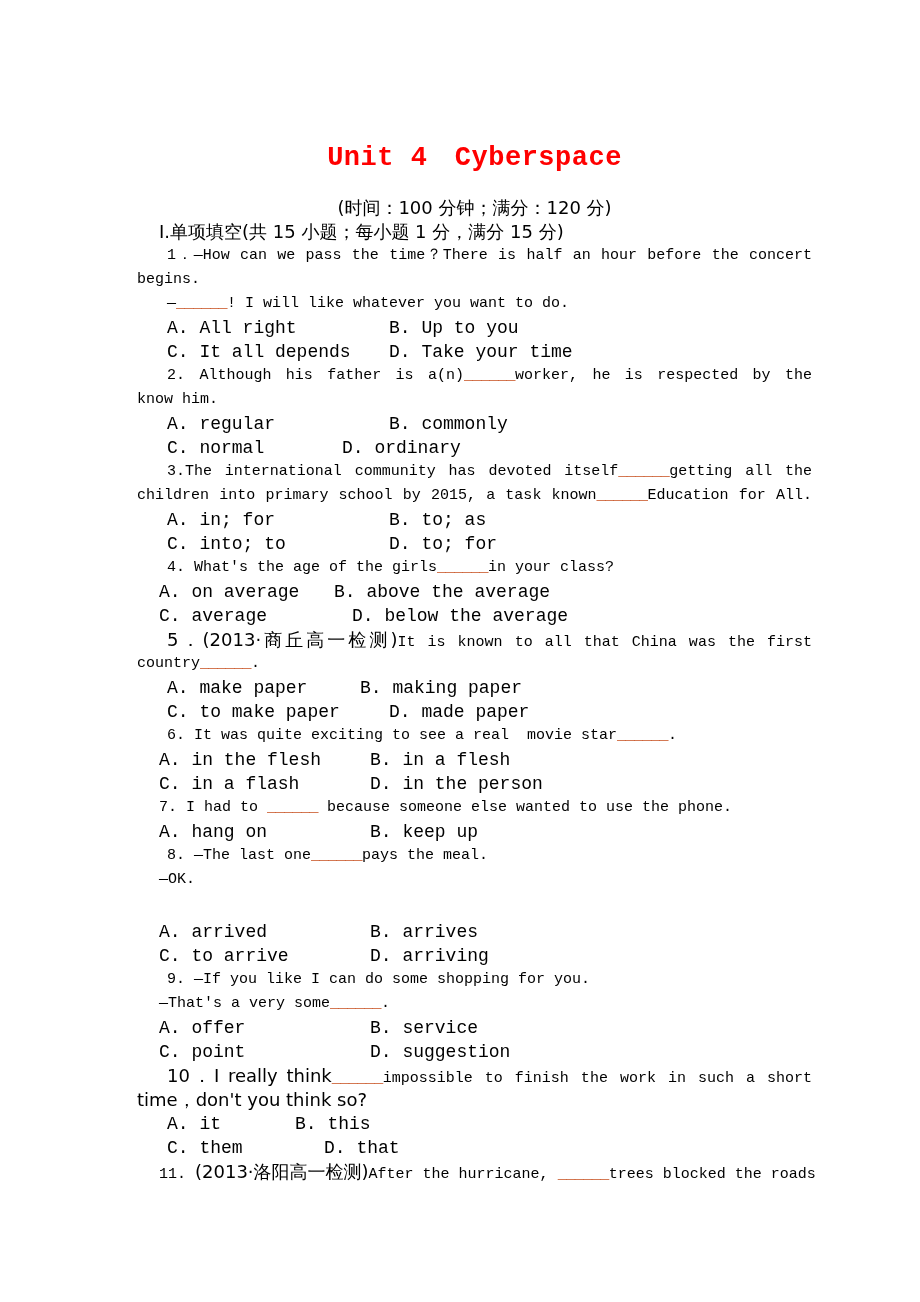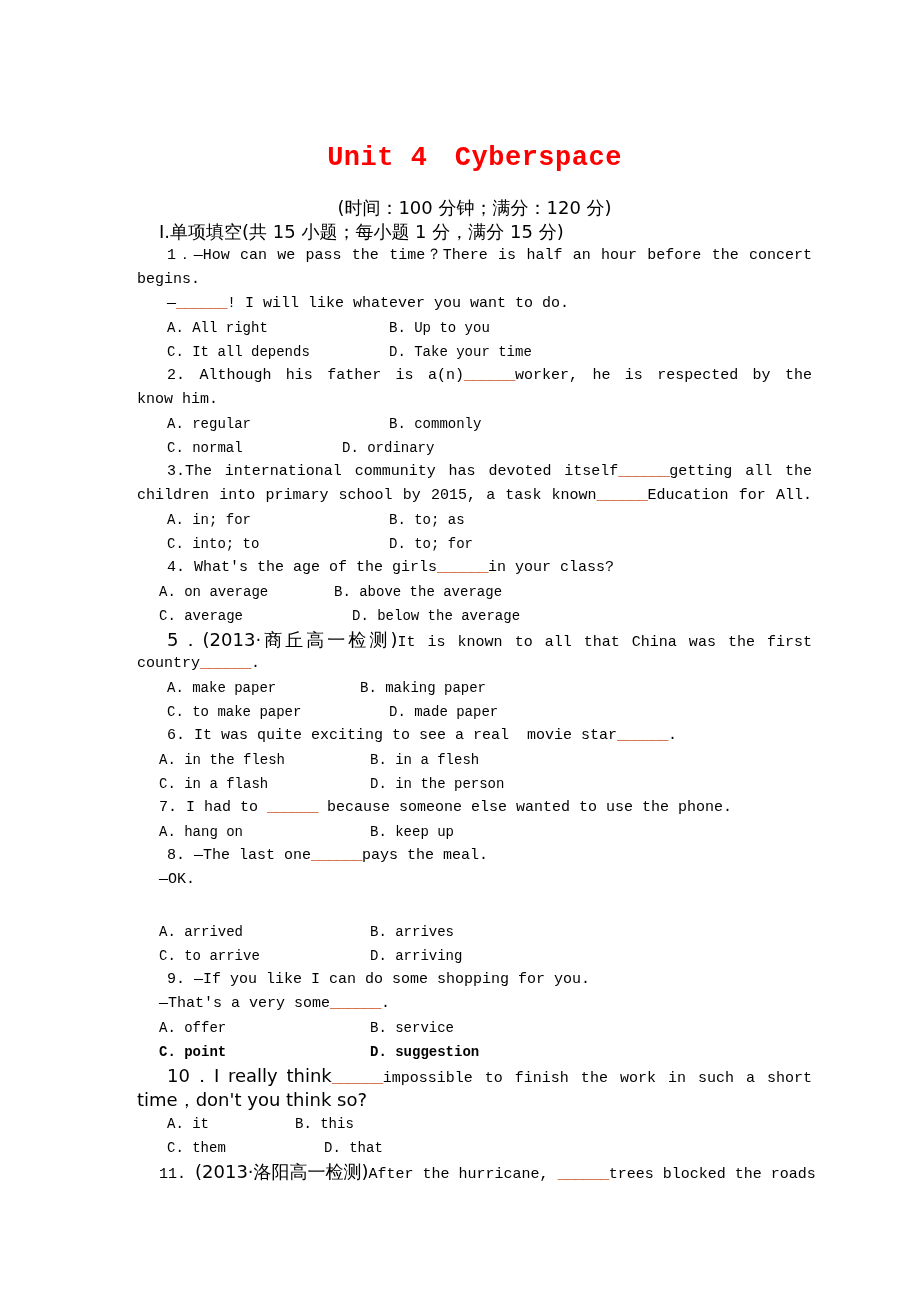--- a/index.html
+++ b/index.html
@@ -65,21 +65,21 @@
     letter-spacing: -0.5px;
   }
   .cn {
     font-family: "DejaVu Sans", sans-serif;
     font-size: 18px;
   }
   .opt-row {
     white-space: pre;
     height: 24px;
     line-height: 24px;
-    font-size: 14px;
+    font-size: 18px;
   }
 </style>
 </head>
 <body>
 
 <div class="page">
 
   <div class="doc-title">Unit 4　Cyberspace</div>
 
   <div class="content">
@@ -121,21 +121,21 @@
     <div class="opt-row" style="padding-left:22px;"><span style="display:inline-block;width:211px;">A. hang on</span><span>B. keep up</span></div>
 
     <div class="line" style="padding-left:30px;"><span>8. —The last one</span><span class="blank">______</span><span>pays the meal.</span></div>
     <div class="line" style="padding-left:22px;"><span>—OK.</span></div>
     <div class="opt-row" style="padding-left:22px;margin-top:28px;"><span style="display:inline-block;width:211px;">A. arrived</span><span>B. arrives</span></div>
     <div class="opt-row" style="padding-left:22px;"><span style="display:inline-block;width:211px;">C. to arrive</span><span>D. arriving</span></div>
 
     <div class="line" style="padding-left:30px;"><span>9. —If you like I can do some shopping for you.</span></div>
     <div class="line" style="padding-left:22px;"><span>—That's a very some</span><span class="blank">______</span><span>.</span></div>
     <div class="opt-row" style="padding-left:22px;"><span style="display:inline-block;width:211px;">A. offer</span><span>B. service</span></div>
-    <div class="opt-row" style="padding-left:22px;font-weight:bold;"><span style="display:inline-block;width:211px;">C. point</span><span>D. suggestion</span></div>
+    <div class="opt-row" style="padding-left:22px;"><span style="display:inline-block;width:211px;">C. point</span><span>D. suggestion</span></div>
 
     <div class="line-just"><span style="padding-left:30px;" class="cn">10．I really think</span><span class="blank">______</span><span>impossible to finish the work in such a short</span></div>
     <div class="line"><span class="cn">time，don't you think so?</span></div>
     <div class="opt-row" style="padding-left:30px;"><span style="display:inline-block;width:128px;">A. it</span><span>B. this</span></div>
     <div class="opt-row" style="padding-left:30px;"><span style="display:inline-block;width:157px;">C. them</span><span>D. that</span></div>
 
     <div class="line" style="padding-left:22px;"><span>11. </span><span class="cn">(2013·洛阳高一检测)</span><span>After the hurricane, </span><span class="blank">______</span><span>trees blocked the roads</span></div>
 
   </div>
 </div>

